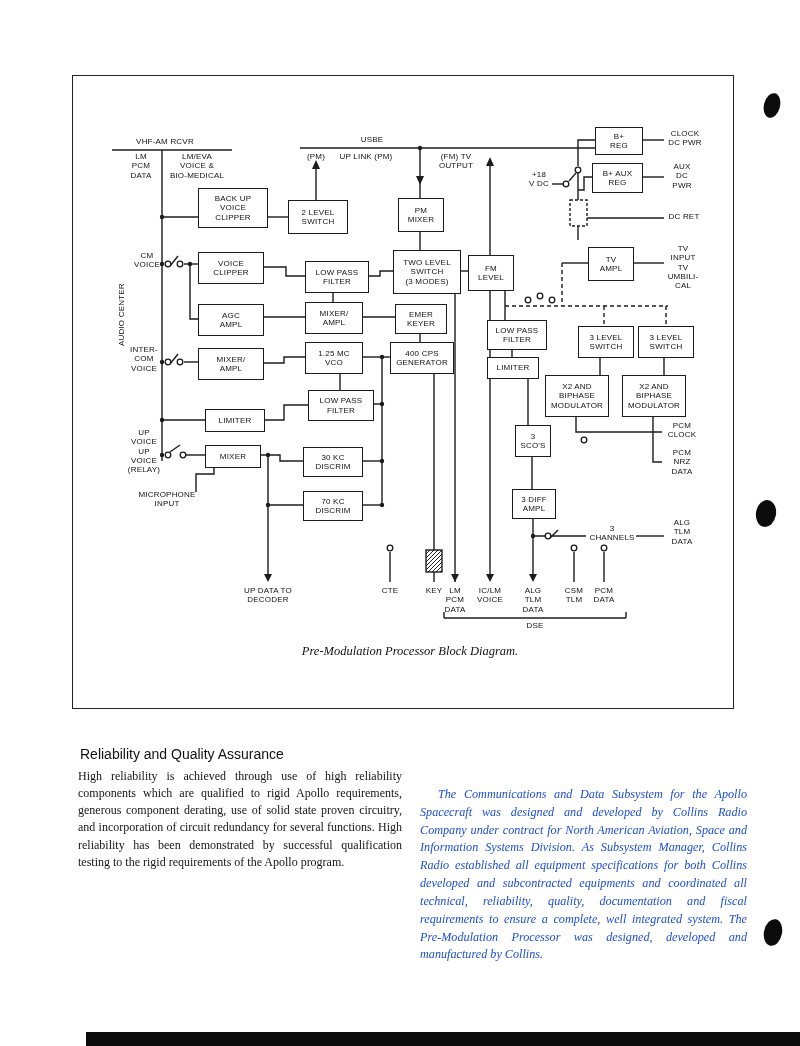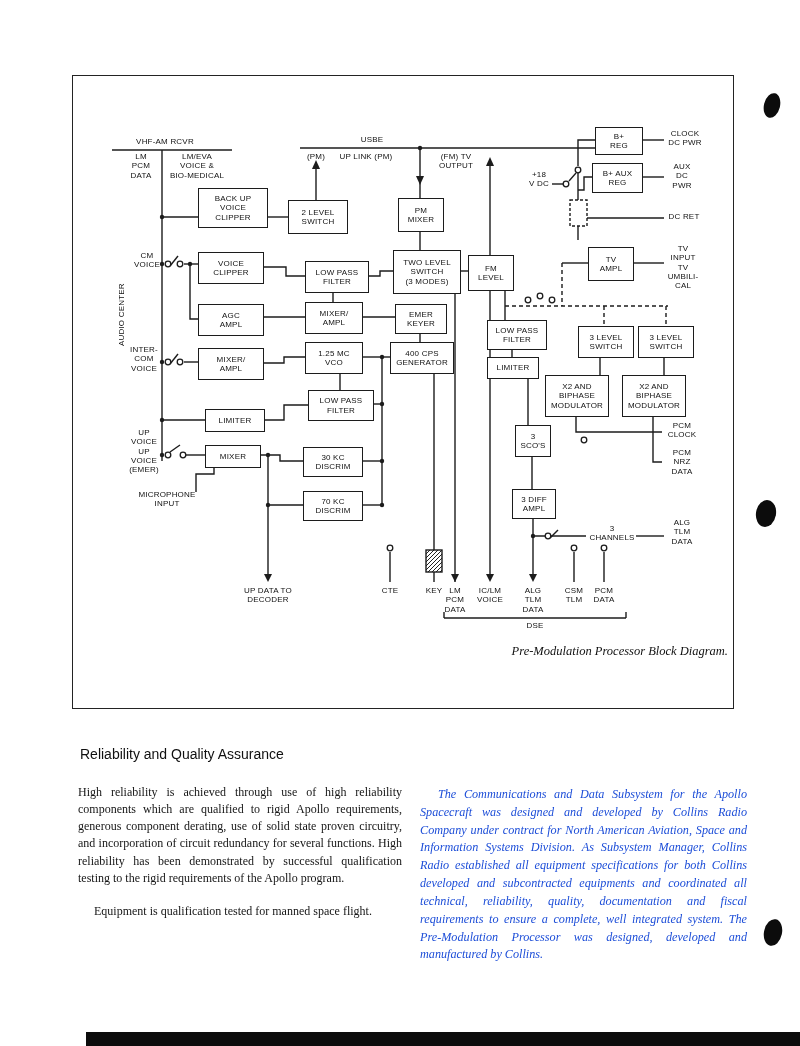--- a/index.html
+++ b/index.html
@@ -5,26 +5,26 @@
   html,body{margin:0;padding:0;}
   body{position:relative;width:800px;height:1046px;background:#ffffff;overflow:hidden;
        font-family:"Liberation Sans",sans-serif;color:#141414;}
   .frame{position:absolute;left:72px;top:75px;width:660px;height:632px;border:1.5px solid #232323;background:#fff;}
   svg.wires{position:absolute;left:0;top:0;pointer-events:none;}
   .dbox{position:absolute;border:1.4px solid #1c1c1c;background:#fff;display:flex;align-items:center;justify-content:center;
         text-align:center;white-space:pre-line;font:8px/1.18 "Liberation Sans",sans-serif;letter-spacing:.2px;color:#111;z-index:3;}
   .dlabel{position:absolute;text-align:center;white-space:pre-line;font:8px/1.16 "Liberation Sans",sans-serif;
         letter-spacing:.2px;color:#111;z-index:3;}
   .rot{transform:rotate(-90deg);transform-origin:center;}
-  .caption{position:absolute;left:68px;top:644px;width:660px;text-align:right;
+  .caption{position:absolute;left:80px;top:644px;width:660px;text-align:center;
         font:italic 12.5px/1.2 "Liberation Serif",serif;color:#111;z-index:3;}
   .heading{position:absolute;left:80px;top:746px;font:400 14px/1.2 "Liberation Sans",sans-serif;color:#101010;}
   .colL{position:absolute;left:78px;top:768px;width:324px;font:12px/1.43 "Liberation Serif",serif;
         text-align:justify;color:#151515;}
-  .colL p{margin:16px 0 4px 0;}
+  .colL p{margin:0 0 4px 0;}
   .colL p.ind{text-indent:16px;}
   .colR{position:absolute;left:420px;top:786px;width:327px;font:italic 12.2px/1.46 "Liberation Serif",serif;
         text-align:justify;color:#1d4ed8;text-indent:18px;}
   .barbottom{position:absolute;left:86px;top:1032px;width:714px;height:14px;background:#0c0c0c;}
   .punch{position:absolute;background:#0c0c0c;border-radius:50%;}
   .p1{left:764px;top:93px;width:16px;height:25px;transform:rotate(14deg);}
   .p2{left:756px;top:500px;width:20px;height:27px;transform:rotate(10deg);}
   .p3{left:764px;top:919px;width:18px;height:27px;transform:rotate(12deg);}
 </style>
 </head>
@@ -250,21 +250,21 @@
 VOICE</div>
 <div class="dlabel" style="left:662px;top:421px;width:40px">PCM
 CLOCK</div>
 <div class="dlabel" style="left:662px;top:448px;width:40px">PCM
 NRZ
 DATA</div>
 <div class="dlabel" style="left:126px;top:428px;width:36px">UP
 VOICE
 UP
 VOICE
-(EMER)</div>
+(RELAY)</div>
 <div class="dlabel" style="left:138px;top:490px;width:58px">MICROPHONE
 INPUT</div>
 <div class="dlabel" style="left:588px;top:524px;width:48px">3 CHANNELS</div>
 <div class="dlabel" style="left:662px;top:518px;width:40px">ALG
 TLM
 DATA</div>
 <div class="dlabel" style="left:236px;top:586px;width:64px">UP DATA TO
 DECODER</div>
 <div class="dlabel" style="left:379px;top:586px;width:22px">CTE</div>
 <div class="dlabel" style="left:421px;top:586px;width:26px">KEY</div>
@@ -280,20 +280,19 @@
 TLM</div>
 <div class="dlabel" style="left:589px;top:586px;width:30px">PCM
 DATA</div>
 <div class="dlabel" style="left:517px;top:621px;width:36px">DSE</div>
 
 <div class="caption">Pre-Modulation Processor Block Diagram.</div>
 
 <div class="heading">Reliability and Quality Assurance</div>
 <div class="colL">
   <p>High reliability is achieved through use of high reliability components which are qualified to rigid Apollo requirements, generous component derating, use of solid state proven circuitry, and incorporation of circuit redundancy for several functions. High reliability has been demonstrated by successful qualification testing to the rigid requirements of the Apollo program.</p>
-  <p class="ind">Equipment is qualification tested for manned space flight.</p>
 </div>
 <div class="colR">The Communications and Data Subsystem for the Apollo Spacecraft was designed and developed by Collins Radio Company under contract for North American Aviation, Space and Information Systems Division. As Subsystem Manager, Collins Radio established all equipment specifications for both Collins developed and subcontracted equipments and coordinated all technical, reliability, quality, documentation and fiscal requirements to ensure a complete, well integrated system. The Pre-Modulation Processor was designed, developed and manufactured by Collins.</div>
 
 <div class="barbottom"></div>
 <div class="punch p1"></div>
 <div class="punch p2"></div>
 <div class="punch p3"></div>
 
 </body></html>

